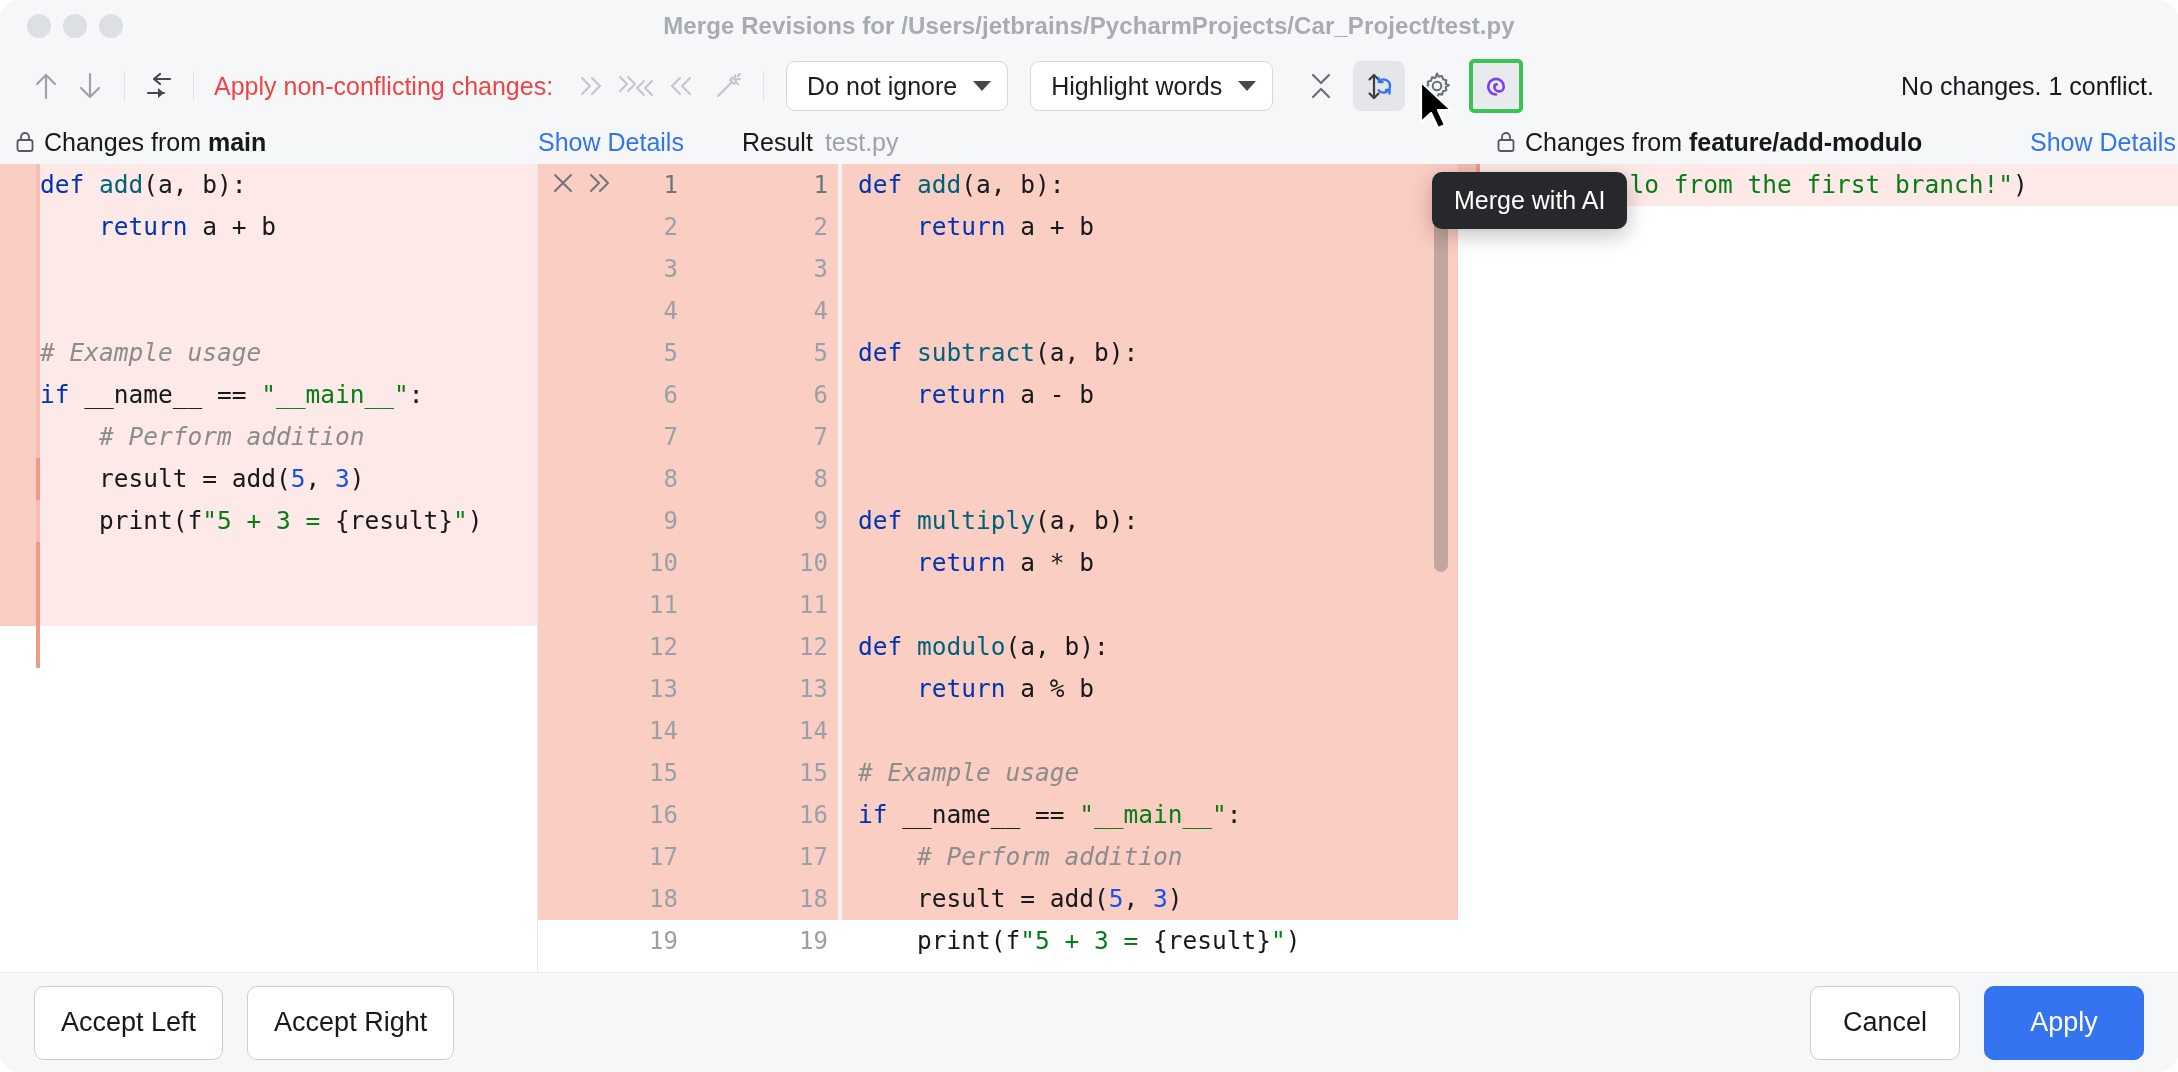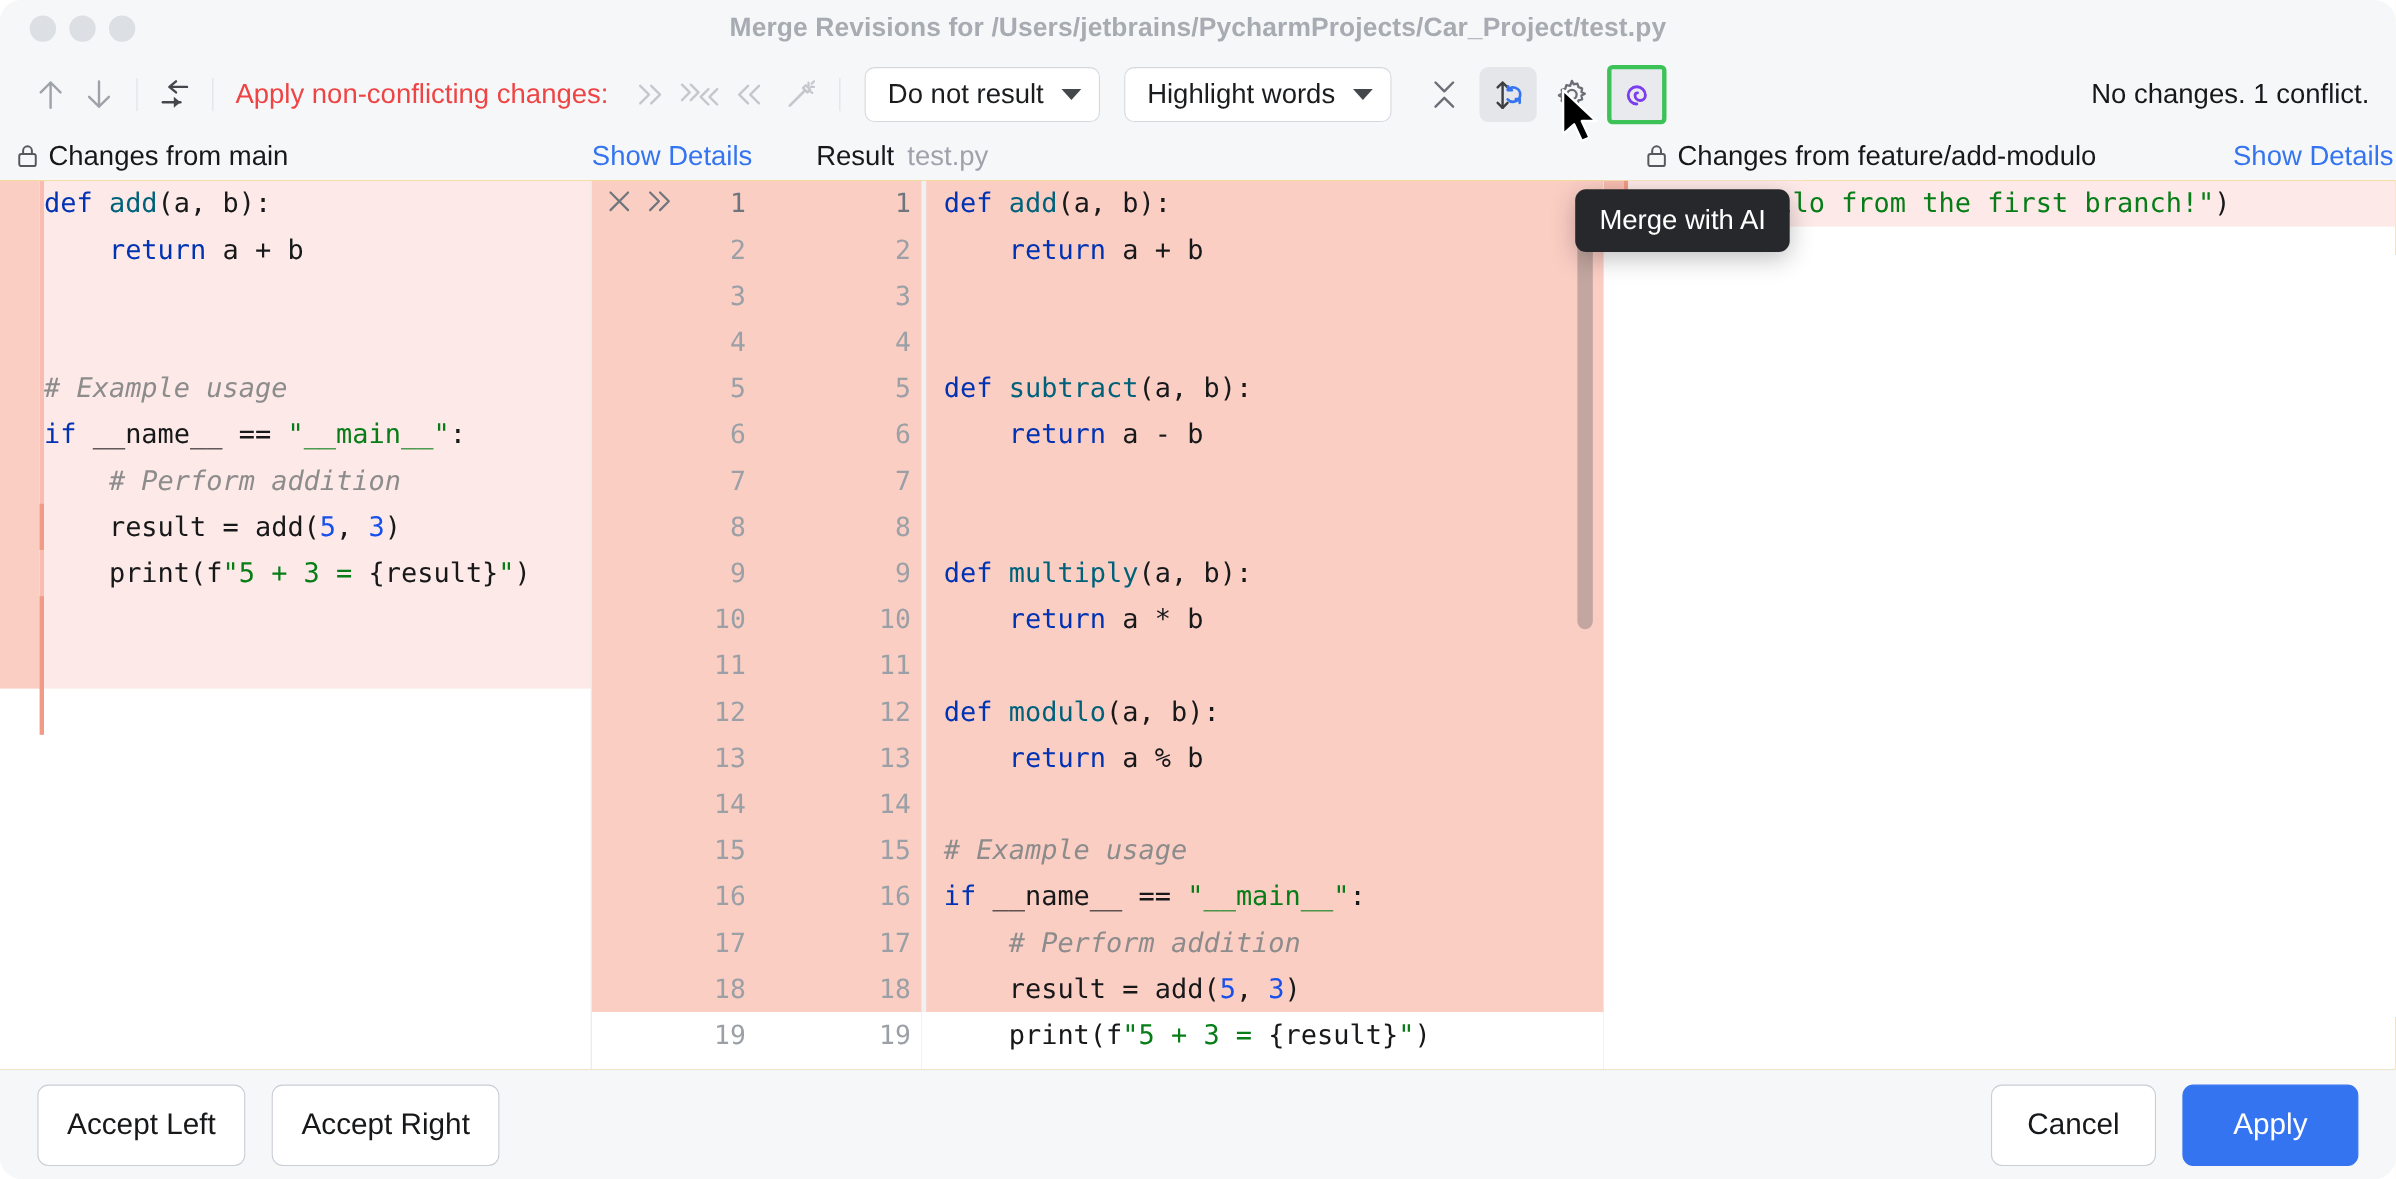--- a/index.html
+++ b/index.html
@@ -110,21 +110,21 @@
     display: flex; align-items: center;
     position: relative;
   }
   .ph {
     display: flex; align-items: center;
     height: 100%;
     position: absolute; top: 0;
   }
   .ph-lock { margin-right: 8px; color: #55585d; display: flex; }
   .ph-text { font-size: 25px; color: #16181a; white-space: nowrap; }
-  .ph-text b { font-weight: 400; }
+  .ph-text b { font-weight: 700; }
   .ph-details { font-size: 25px; color: #3574f0; white-space: nowrap; }
   .ph-result { font-size: 25px; color: #16181a; font-weight: 400; }
   .ph-file { font-size: 25px; color: #9ea3ab; margin-left: 12px; }
 
   
   .body {
     position: relative;
     flex: 1 1 auto;
     background: #eab308;
     overflow: hidden;
@@ -309,21 +309,21 @@
       <svg width="32" height="32" viewBox="0 0 32 32" fill="none">
         <path d="M6 26L20 12" stroke="currentColor" stroke-width="2.4" stroke-linecap="round"></path>
         <path d="M18 10l4 4 2.5-2.5-4-4z" stroke="currentColor" stroke-width="2.2" stroke-linejoin="round"></path>
         <path d="M23 5v3M28 9h-3M26.5 14.5l-2-1.5M28 4l-2.2 2.2" stroke="currentColor" stroke-width="2" stroke-linecap="round"></path>
       </svg>
     </div>
 
     <div class="tb-sep"></div>
 
     <div class="combo">
-      <span>Do not result</span>
+      <span>Do not ignore</span>
       <span class="caret"></span>
     </div>
 
     <div class="combo" style="margin-left:22px;">
       <span>Highlight words</span>
       <span class="caret"></span>
     </div>
 
     <div class="tb-right-icons">
       <div class="icon-btn">

